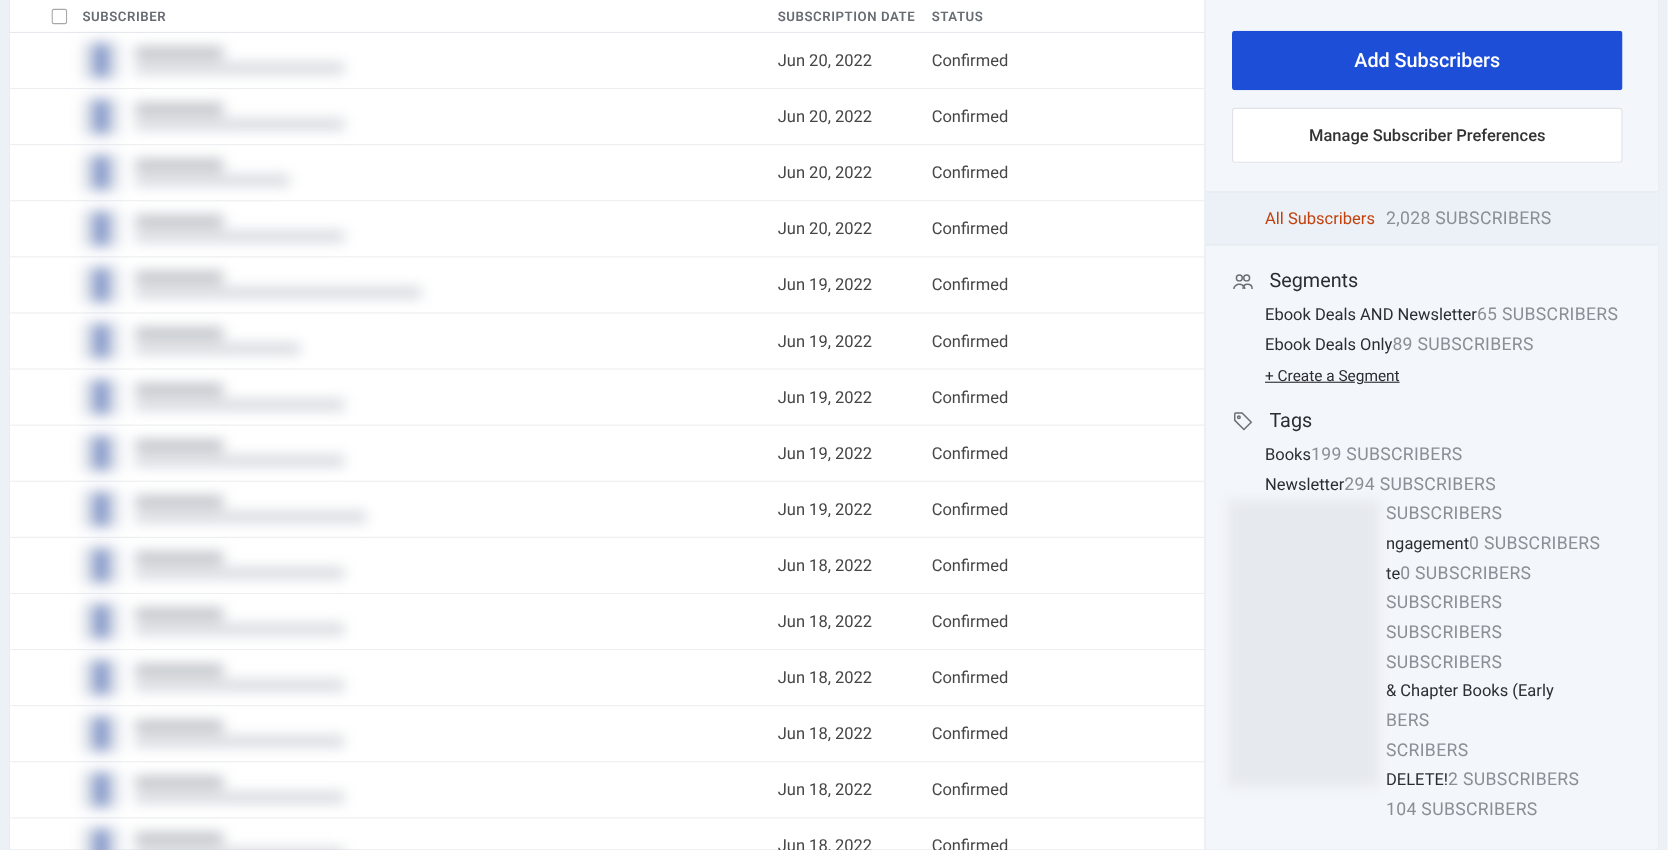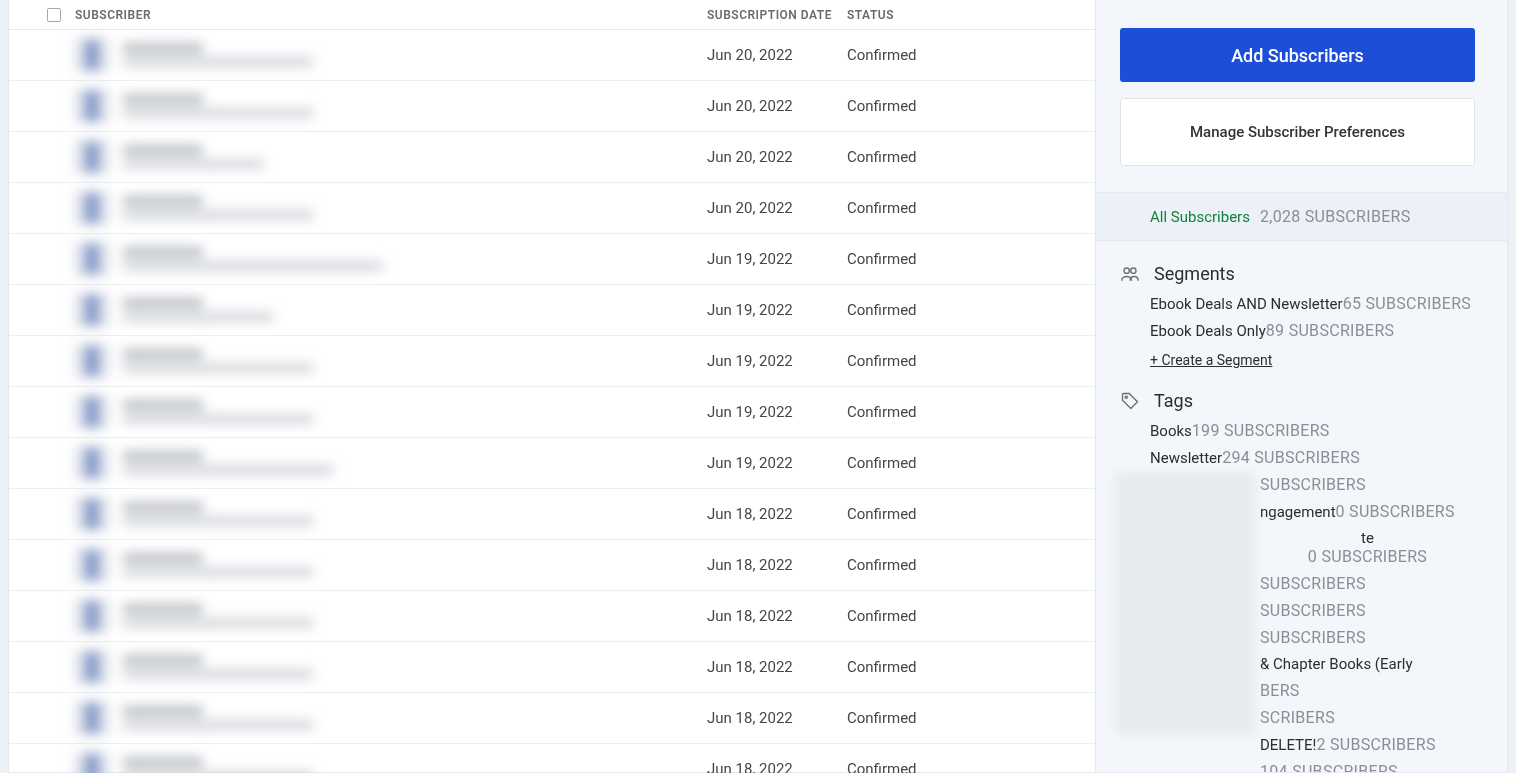--- a/index.html
+++ b/index.html
@@ -107,32 +107,32 @@
 }
 .btn-primary {
   background: #1d4ed8;
   color: #fff;
 }
 .btn-secondary {
   background: #fff;
   color: #333;
   border-color: #dfe3e8;
   margin-top: 16px;
-  height: 68px;
+  height: 50px;
   font-size: 15px;
 }
 .all-subs-row {
   margin: 26px -32px 0 -24px;
   padding: 14px 32px 14px 54px;
   background: #ebf1f7;
   border-top: 1px solid #e5e9ee;
   border-bottom: 1px solid #e5e9ee;
   display: flex; align-items: baseline; gap: 10px;
 }
-.all-subs-row .label { font-size: 15px; color: #15803d; }
+.all-subs-row .label { font-size: 15px; color: #c2410c; }
 .count-pill {
   font-size: 16px;
   color: #8a8e95;
   letter-spacing: .3px;
 }
 .section { margin-top: 22px; }
 .section-head {
   display: flex; align-items: center; gap: 14px;
   margin-bottom: 10px;
 }
@@ -437,21 +437,21 @@
               <span class="count-pill">294 SUBSCRIBERS</span>
             </div>
             <div class="list-item" style="padding-left: 110px;">
               <span class="label"></span>
               <span class="count-pill">SUBSCRIBERS</span>
             </div>
             <div class="list-item" style="padding-left: 110px;">
               <span class="label">ngagement</span>
               <span class="count-pill">0 SUBSCRIBERS</span>
             </div>
-            <div class="list-item" style="padding-left: 110px; flex-direction: column;">
+            <div class="list-item" style="padding-left: 110px;">
               <span class="label">te</span>
               <span class="count-pill">0 SUBSCRIBERS</span>
             </div>
             <div class="list-item" style="padding-left: 110px;">
               <span class="label"></span>
               <span class="count-pill">SUBSCRIBERS</span>
             </div>
             <div class="list-item" style="padding-left: 110px;">
               <span class="label"></span>
               <span class="count-pill">SUBSCRIBERS</span>

